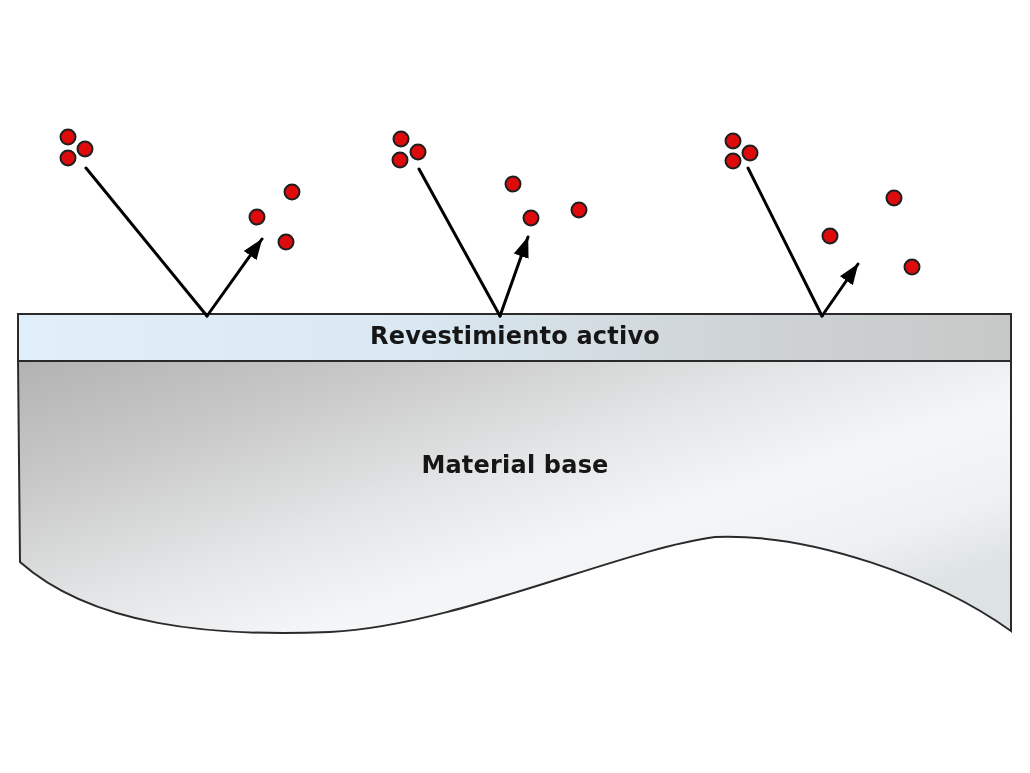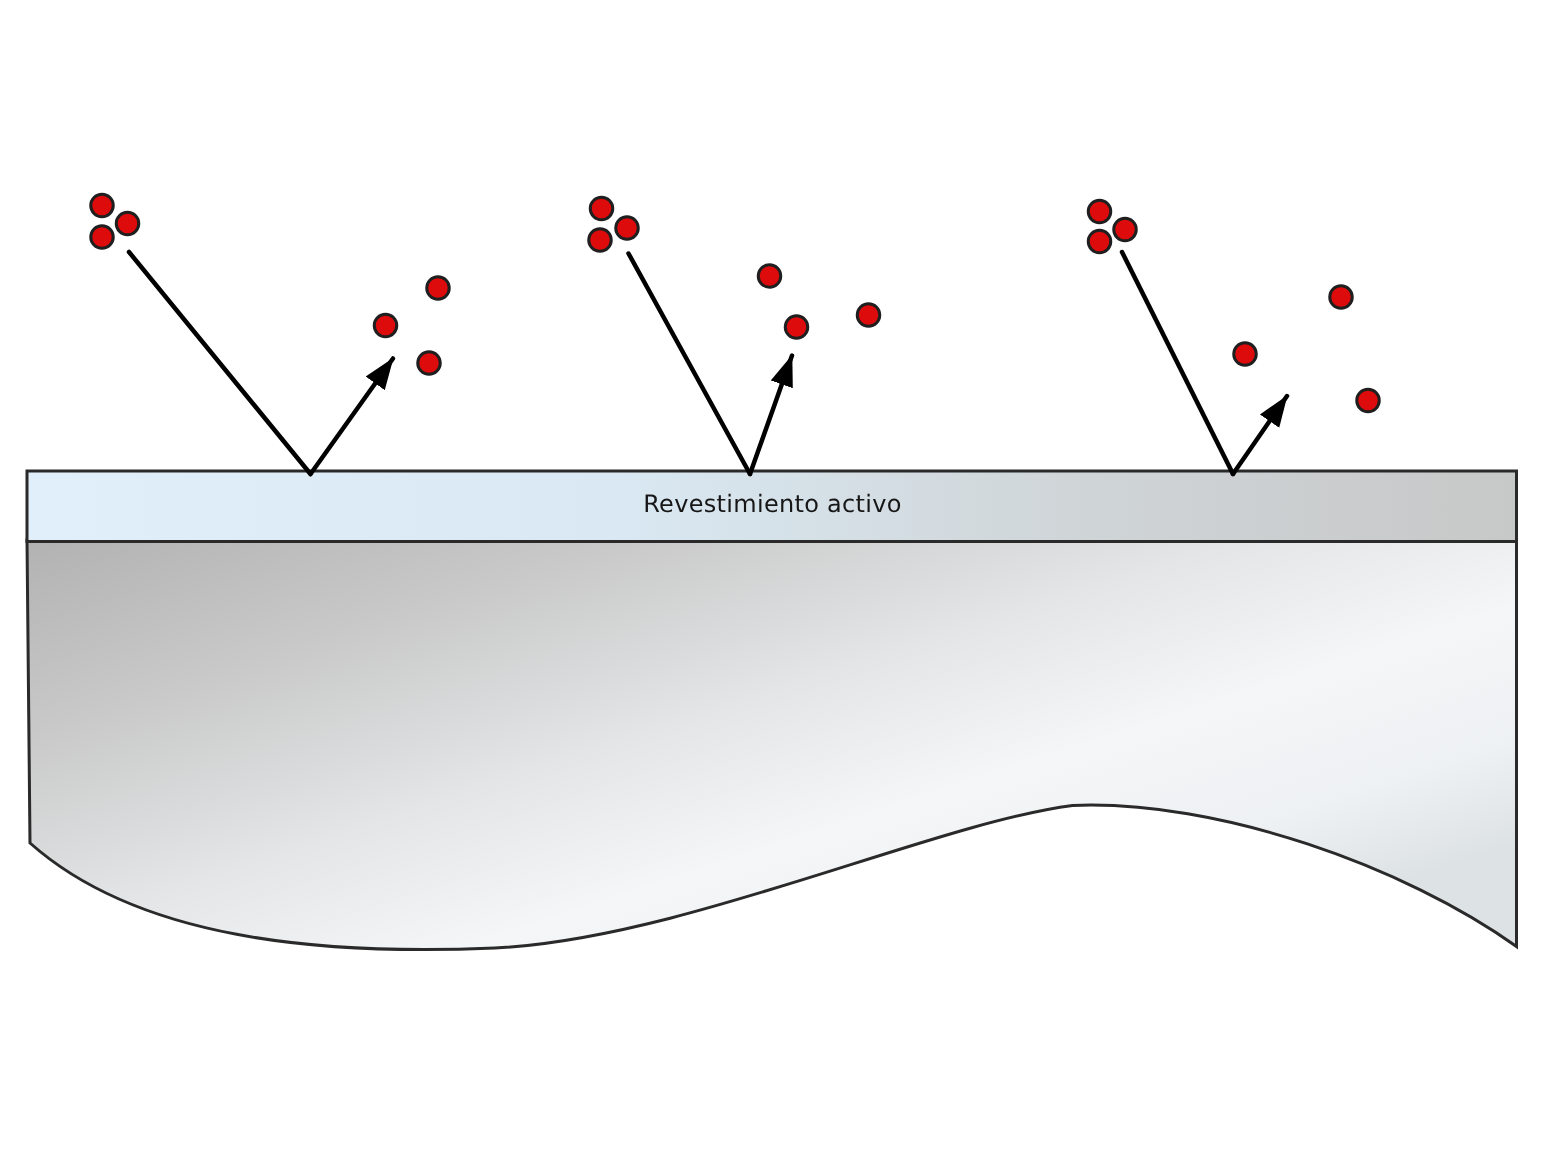--- a/index.html
+++ b/index.html
@@ -7,22 +7,22 @@
     position:relative;
     width:1030px;height:773px;
     background:#ffffff;
     overflow:hidden;
     font-family:"DejaVu Sans","Liberation Sans",sans-serif;
   }
   .stage svg{position:absolute;left:0;top:0;}
   .layer-label{
     position:absolute;left:0;width:100%;
     text-align:center;
-    font-weight:normal;
-    font-size:16px;
+    font-weight:bold;
+    font-size:24px;
     line-height:24px;
     color:#161616;
     letter-spacing:0.2px;
     pointer-events:none;
   }
   #coating-label{top:324px;}
   #base-label{top:453px;}
 </style>
 </head>
 <body>
@@ -76,13 +76,14 @@
         <circle cx="750" cy="153" r="7.5" fill="#dd0b0b" stroke="#1f1f1f" stroke-width="2"></circle>
         <circle cx="733" cy="161" r="7.5" fill="#dd0b0b" stroke="#1f1f1f" stroke-width="2"></circle>
         <circle cx="894" cy="198" r="7.5" fill="#dd0b0b" stroke="#1f1f1f" stroke-width="2"></circle>
         <circle cx="830" cy="236" r="7.5" fill="#dd0b0b" stroke="#1f1f1f" stroke-width="2"></circle>
         <circle cx="912" cy="267" r="7.5" fill="#dd0b0b" stroke="#1f1f1f" stroke-width="2"></circle>
       </g>
   </svg>
 
   <div id="coating-label" class="layer-label">Revestimiento activo</div>
 
+  <div id="base-label" class="layer-label">Material base</div>
 </div>
 
 </body></html>

